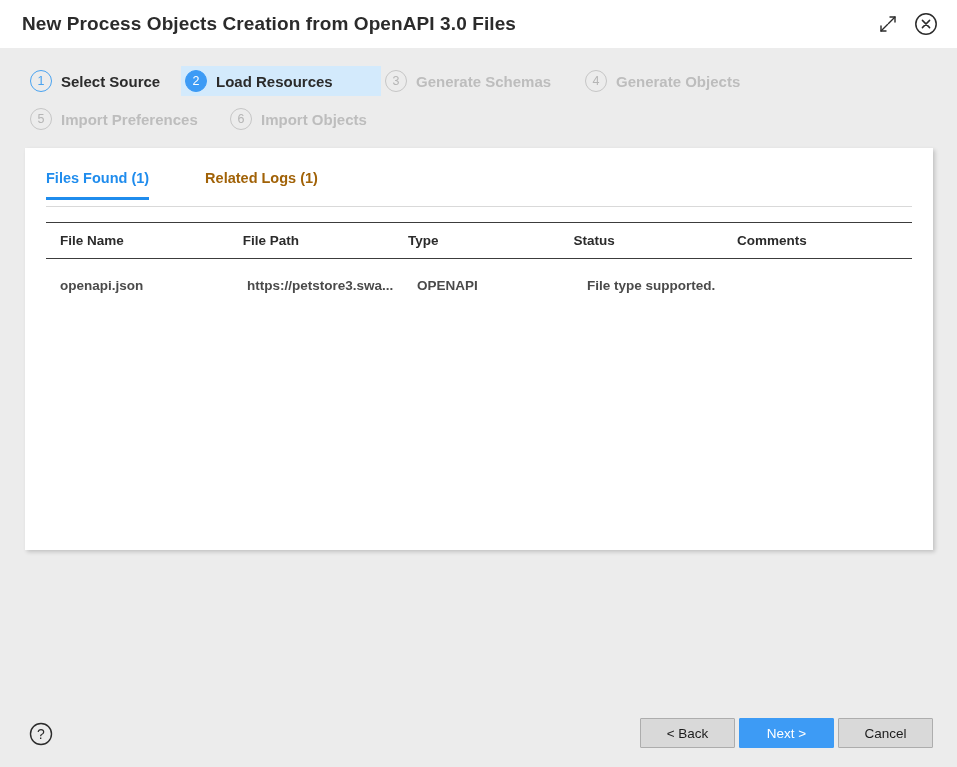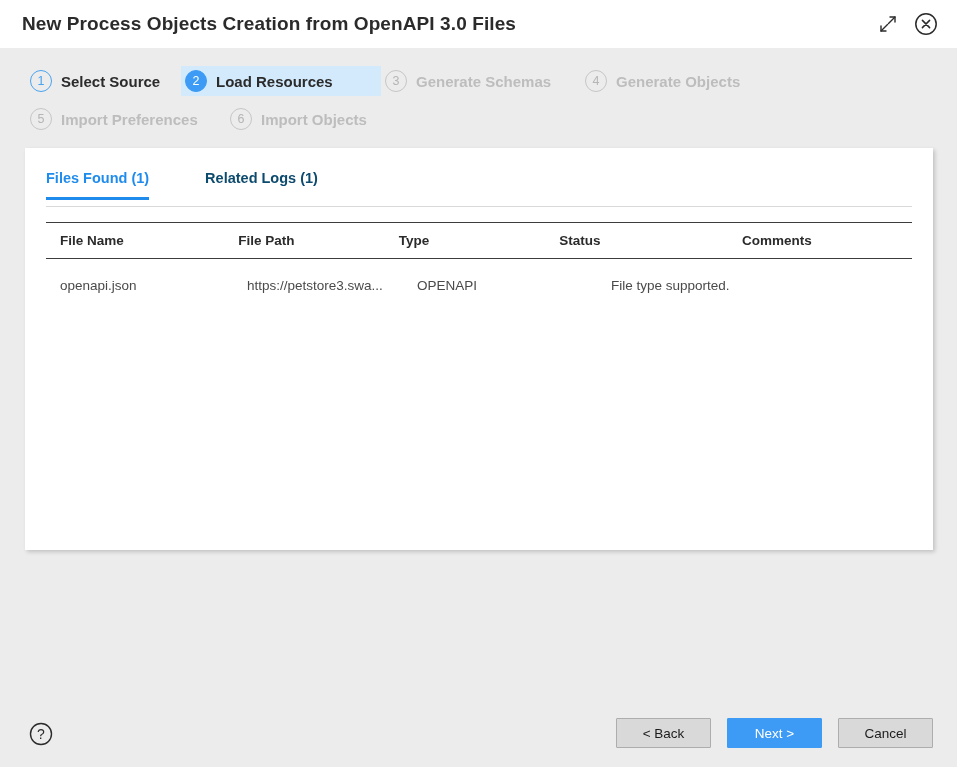--- a/index.html
+++ b/index.html
@@ -141,21 +141,21 @@
     display: flex;
     align-items: flex-end;
   }
   .tab {
     font-size: 14.5px;
     font-weight: bold;
     padding: 0 0 11px 0;
     margin-right: 56px;
     cursor: pointer;
     white-space: nowrap;
-    color: #0c4a6e;
+    color: #a16207;
     border-bottom: 3px solid transparent;
   }
   .tab.selected {
     color: #1f8ced;
     border-bottom-color: #1f8ced;
   }
   .tabs-rule {
     position: absolute;
     left: 21px;
     top: 58px;
@@ -191,26 +191,27 @@
     font-weight: bold;
     color: #2b2b2b;
     white-space: nowrap;
   }
   .td {
     font-size: 13.5px;
     color: #4a4a4a;
     white-space: nowrap;
     display: flex;
     align-items: center;
+    font-weight: bold;
   }
   .c-name { width: 172px; padding-left: 14px; box-sizing: border-box; }
   .c-path { width: 170px; padding-left: 29px; }
   .c-type { width: 170px; }
   .c-status { width: 168px; }
-  .c-comments { width: 180px; margin-left: 24px; }
+  .c-comments { width: 180px; }
 
   .status-cell { display: flex; align-items: center; gap: 11px; }
   .status-chip {
     width: 20px;
     height: 20px;
     background: #49a01f;
     display: flex;
     align-items: center;
     justify-content: center;
     flex: none;
@@ -232,21 +233,21 @@
     width: 26px;
     height: 26px;
     cursor: pointer;
   }
   .btn-group {
     position: absolute;
     right: 24px;
     top: 19px;
     display: flex;
     align-items: center;
-    gap: 16px;
+    gap: 4px;
   }
   .btn {
     width: 95px;
     height: 30px;
     font-size: 13.5px;
     font-family: "Liberation Sans", sans-serif;
     border: 1px solid #adadad;
     background: #d9d9d9;
     color: #1c1c1c;
     cursor: pointer;

